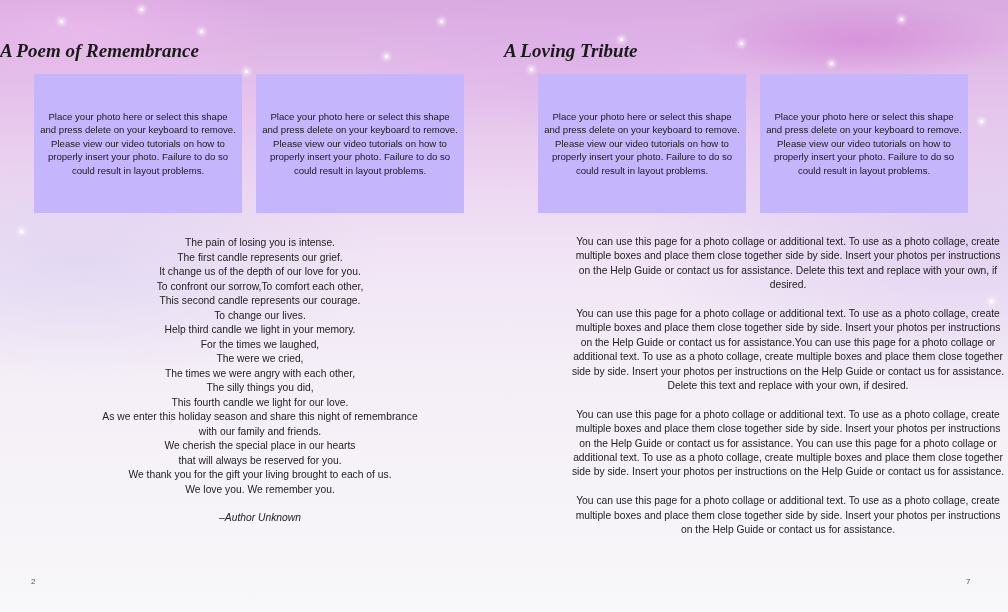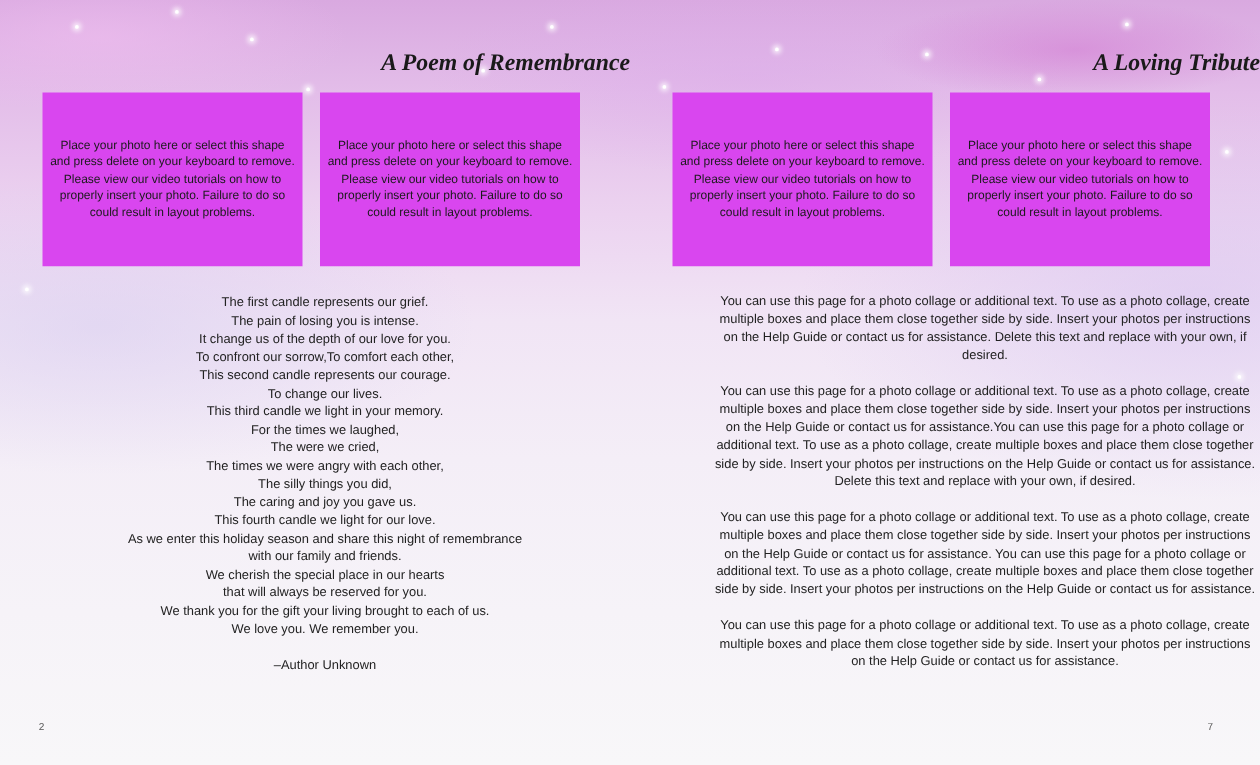--- a/index.html
+++ b/index.html
@@ -14,36 +14,36 @@
         radial-gradient(ellipse 300px 120px at 80px 260px, rgba(215,205,240,0.55), rgba(215,205,240,0) 100%),
         radial-gradient(ellipse 320px 160px at 960px 240px, rgba(215,195,240,0.55), rgba(215,195,240,0) 100%),
         linear-gradient(180deg, #d9a9e0 0%, #e3bde9 12%, #ecd3f0 28%, #f1e5f5 42%, #f4eef7 60%, #f6f3f8 80%, #f8f7f9 100%);
     }
     .sparkles { position: absolute; inset: 0; pointer-events: none; }
     .sparkle { position: absolute; width: 3px; height: 3px; border-radius: 50%; background: #fff; box-shadow: 0 0 4px 2px rgba(255,255,255,0.8); }
     .page { position: absolute; top: 0; height: 612px; }
     .page-left { left: 0; width: 504px; }
     .page-right { left: 504px; width: 504px; }
     .title {
-      position: absolute; top: 40px; left: 0; right: 0; text-align: right;
+      position: absolute; top: 40px; left: 0; right: 0; text-align: left;
       font-family: "Liberation Serif", serif; font-style: italic; font-weight: bold;
       font-size: 19px; color: #1a1a1a; margin: 0;
     }
     .photo-box {
       position: absolute; top: 74px; width: 208px; height: 139px;
-      background: #d946ef; display: flex; align-items: center; justify-content: center;
+      background: #c4b5fd; display: flex; align-items: center; justify-content: center;
       text-align: center; font-size: 9.6px; line-height: 13.4px; color: #1a1a1a;
       box-sizing: border-box; padding: 0 6px; cursor: pointer;
     }
     .poem {
       position: absolute; top: 236px; left: 80px; width: 360px;
       text-align: center; font-size: 10.3px; line-height: 14.5px; color: #222;
     }
     .poem .line { display: block; white-space: nowrap; }
-    .author { display: block; margin-top: 14px; }
+    .author { display: block; margin-top: 14px; font-style: italic; }
     .collage-text {
       position: absolute; top: 235px; left: 38px; width: 438px;
       text-align: center; font-size: 10.3px; line-height: 14.4px; color: #222; margin-left: 27px;
     }
     .collage-text p { margin: 0 0 14.4px 0; }
     .page-num { position: absolute; top: 577px; font-size: 8px; color: #555; }
   </style>
 </head>
 <body>
 
@@ -68,32 +68,31 @@
   <h1 class="title">A Poem of Remembrance</h1>
 
   <div class="photo-box" style="left:34px">
     <span>Place your photo here or select this shape and press delete on your keyboard to remove.  Please view our video tutorials on how to properly insert your photo.  Failure to do so could result in layout problems.</span>
   </div>
   <div class="photo-box" style="left:256px">
     <span>Place your photo here or select this shape and press delete on your keyboard to remove.  Please view our video tutorials on how to properly insert your photo.  Failure to do so could result in layout problems.</span>
   </div>
 
   <div class="poem">
+    <span class="line">The pain of losing you is intense.</span>
     <span class="line">The first candle represents our grief.</span>
-    <span class="line">The pain of losing you is intense.</span>
     <span class="line">It change us of the depth of our love for you.</span>
     <span class="line">To confront our sorrow,To comfort each other,</span>
     <span class="line">This second candle represents our courage.</span>
     <span class="line">To change our lives.</span>
-    <span class="line">This third candle we light in your memory.</span>
+    <span class="line">Help third candle we light in your memory.</span>
     <span class="line">For the times we laughed,</span>
     <span class="line">The were we cried,</span>
     <span class="line">The times we were angry with each other,</span>
     <span class="line">The silly things you did,</span>
-    <span class="line">The caring and joy you gave us.</span>
     <span class="line">This fourth candle we light for our love.</span>
     <span class="line">As we enter this holiday season and share this night of remembrance</span>
     <span class="line">with our family and friends.</span>
     <span class="line">We cherish the special place in our hearts</span>
     <span class="line">that will always be reserved for you.</span>
     <span class="line">We thank you for the gift your living brought to each of us.</span>
     <span class="line">We love you. We remember you.</span>
     <span class="author">–Author Unknown</span>
   </div>
 

